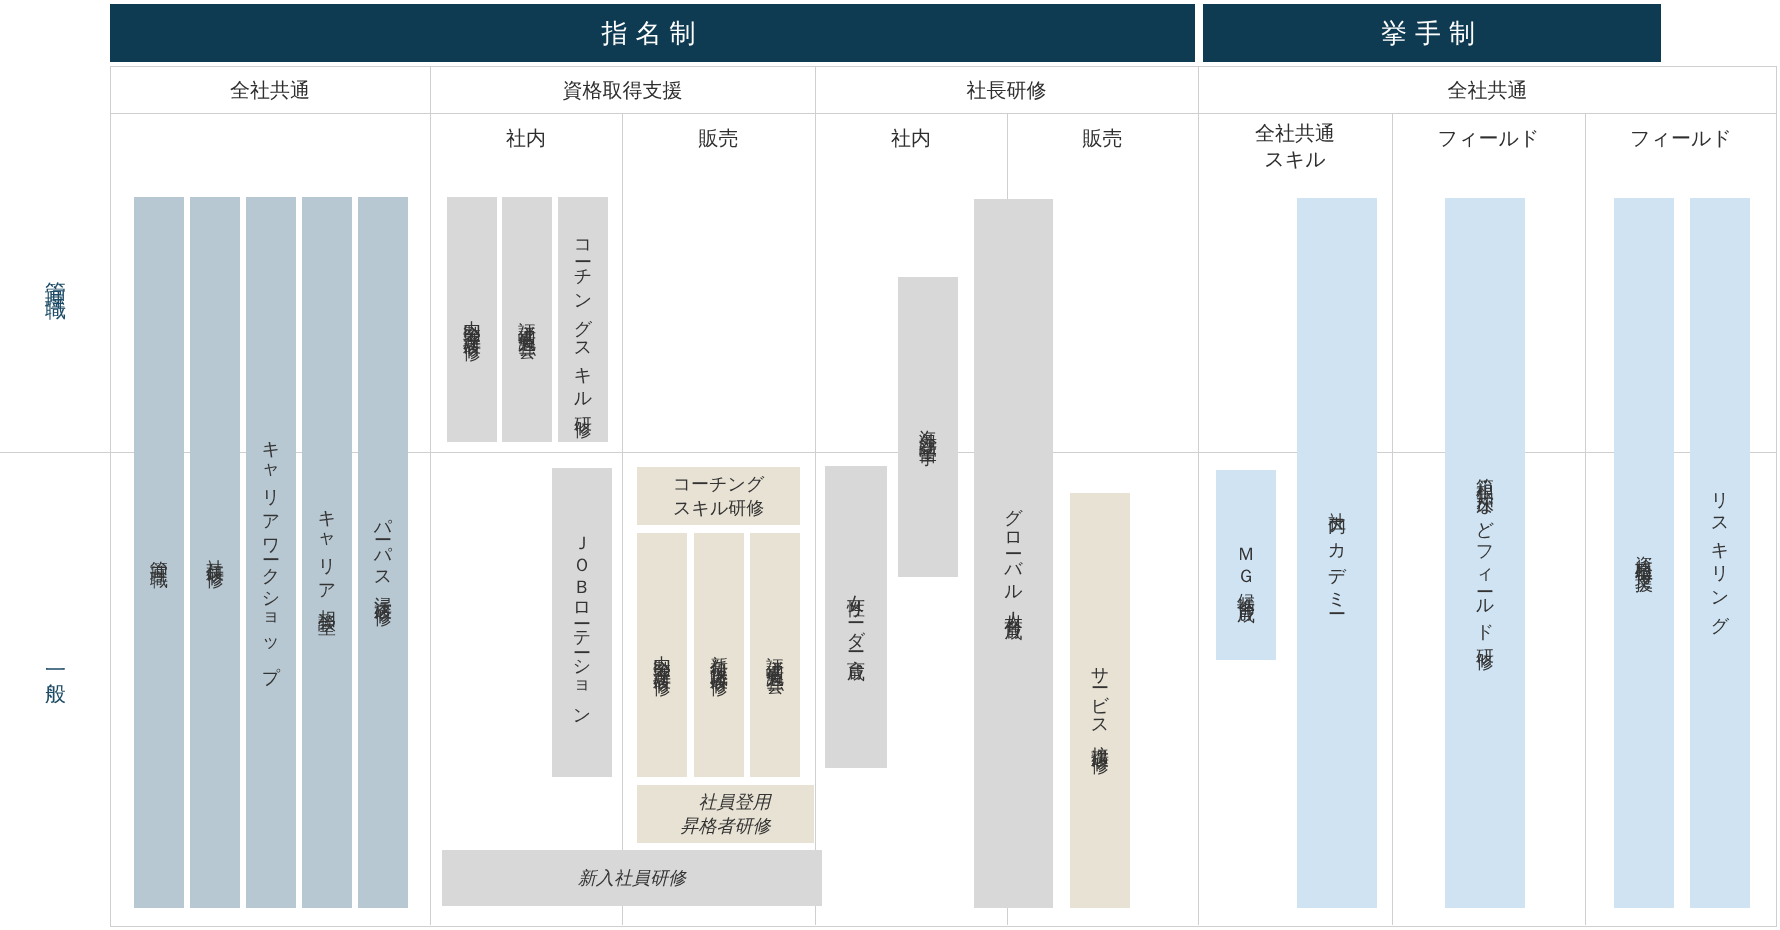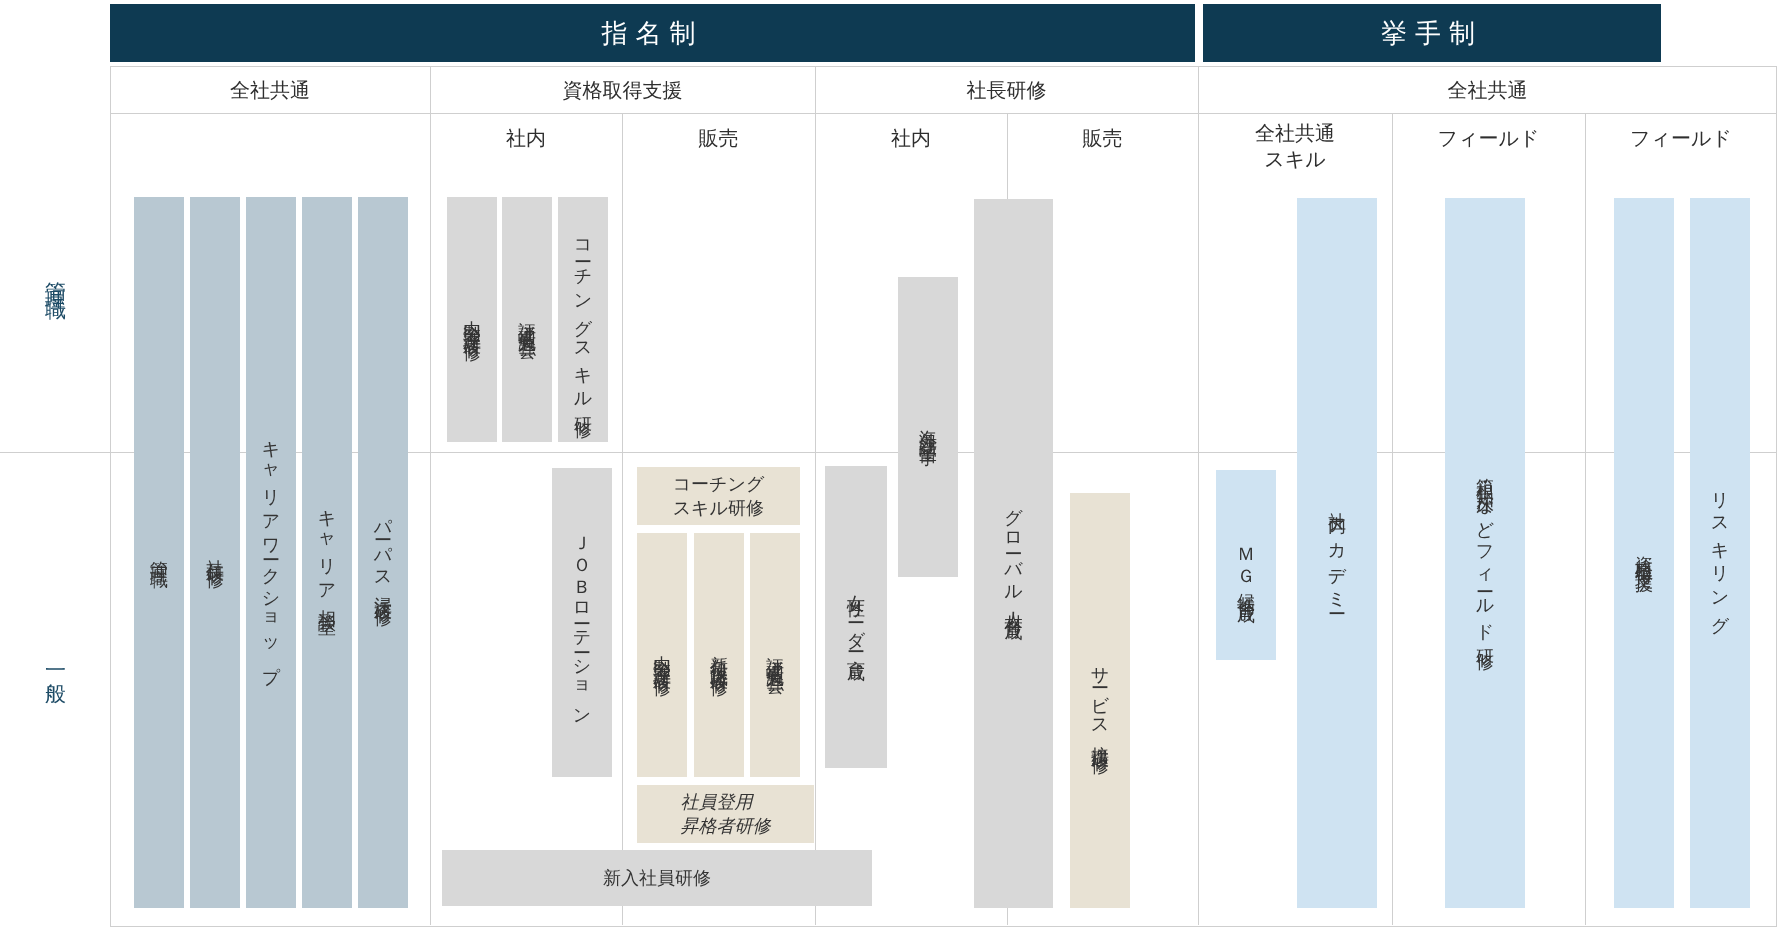--- a/index.html
+++ b/index.html
@@ -22,21 +22,21 @@
   }
   
   .vbar{
     position:absolute;display:flex;align-items:center;justify-content:center;
     writing-mode:vertical-rl;text-orientation:upright;
     font-size:18px;letter-spacing:0.22em;line-height:1;color:#333;z-index:3;
   }
   
   .hbox{
     position:absolute;display:flex;align-items:center;justify-content:center;
-    font-size:18px;line-height:1.35;color:#333;text-align:left;white-space:pre-line;z-index:3;
+    font-size:18px;line-height:1.35;color:#333;text-align:right;white-space:pre-line;z-index:3;
   }
   .bluegray{background:#b8c8d2;}
   .gray{background:#d8d8d8;}
   .beige{background:#e8e2d4;}
   .lightblue{background:#cfe3f2;}
   
   .gutter-label{
     position:absolute;display:flex;align-items:center;justify-content:center;
     writing-mode:vertical-rl;text-orientation:upright;
     font-size:21px;letter-spacing:0.4em;line-height:1;color:#1d4b66;z-index:2;
@@ -90,21 +90,21 @@
 
   <div class="vbar gray" style="left:552px;top:468px;width:60px;height:309px;">ＪＯＢローテーション</div>
 
   <div class="hbox beige" style="left:637px;top:467px;width:163px;height:58px;">コーチング
 スキル研修</div>
   <div class="vbar beige" style="left:637px;top:533px;width:50px;height:244px;">内製管理者研修</div>
   <div class="vbar beige" style="left:694px;top:533px;width:50px;height:244px;">新任役職者研修</div>
   <div class="vbar beige" style="left:750px;top:533px;width:50px;height:244px;">評価者勉強会</div>
   <div class="hbox beige" style="left:637px;top:785px;width:177px;height:58px;font-style:italic;">社員登用
 昇格者研修</div>
-  <div class="hbox gray" style="left:442px;top:850px;width:430px;height:56px;">新入社員研修</div>
+  <div class="hbox gray" style="left:442px;top:850px;width:380px;height:56px;font-style:italic;">新入社員研修</div>
 
   <div class="vbar gray" style="left:825px;top:466px;width:62px;height:302px;">女性リーダー育成</div>
   <div class="vbar gray" style="left:898px;top:277px;width:60px;height:300px;">海外語学留学</div>
   <div class="vbar gray" style="left:974px;top:199px;width:79px;height:709px;">グローバル人材育成</div>
   <div class="vbar beige" style="left:1070px;top:493px;width:60px;height:415px;">サービス接遇研修</div>
 
   <div class="vbar lightblue" style="left:1216px;top:470px;width:60px;height:190px;">ＭＧ候補育成</div>
   <div class="vbar lightblue" style="left:1297px;top:198px;width:80px;height:710px;">社内アカデミー</div>
   <div class="vbar lightblue" style="left:1445px;top:198px;width:80px;height:710px;">箱根・知床などフィールド研修</div>
   <div class="vbar lightblue" style="left:1614px;top:198px;width:60px;height:710px;">資格取得支援</div>

